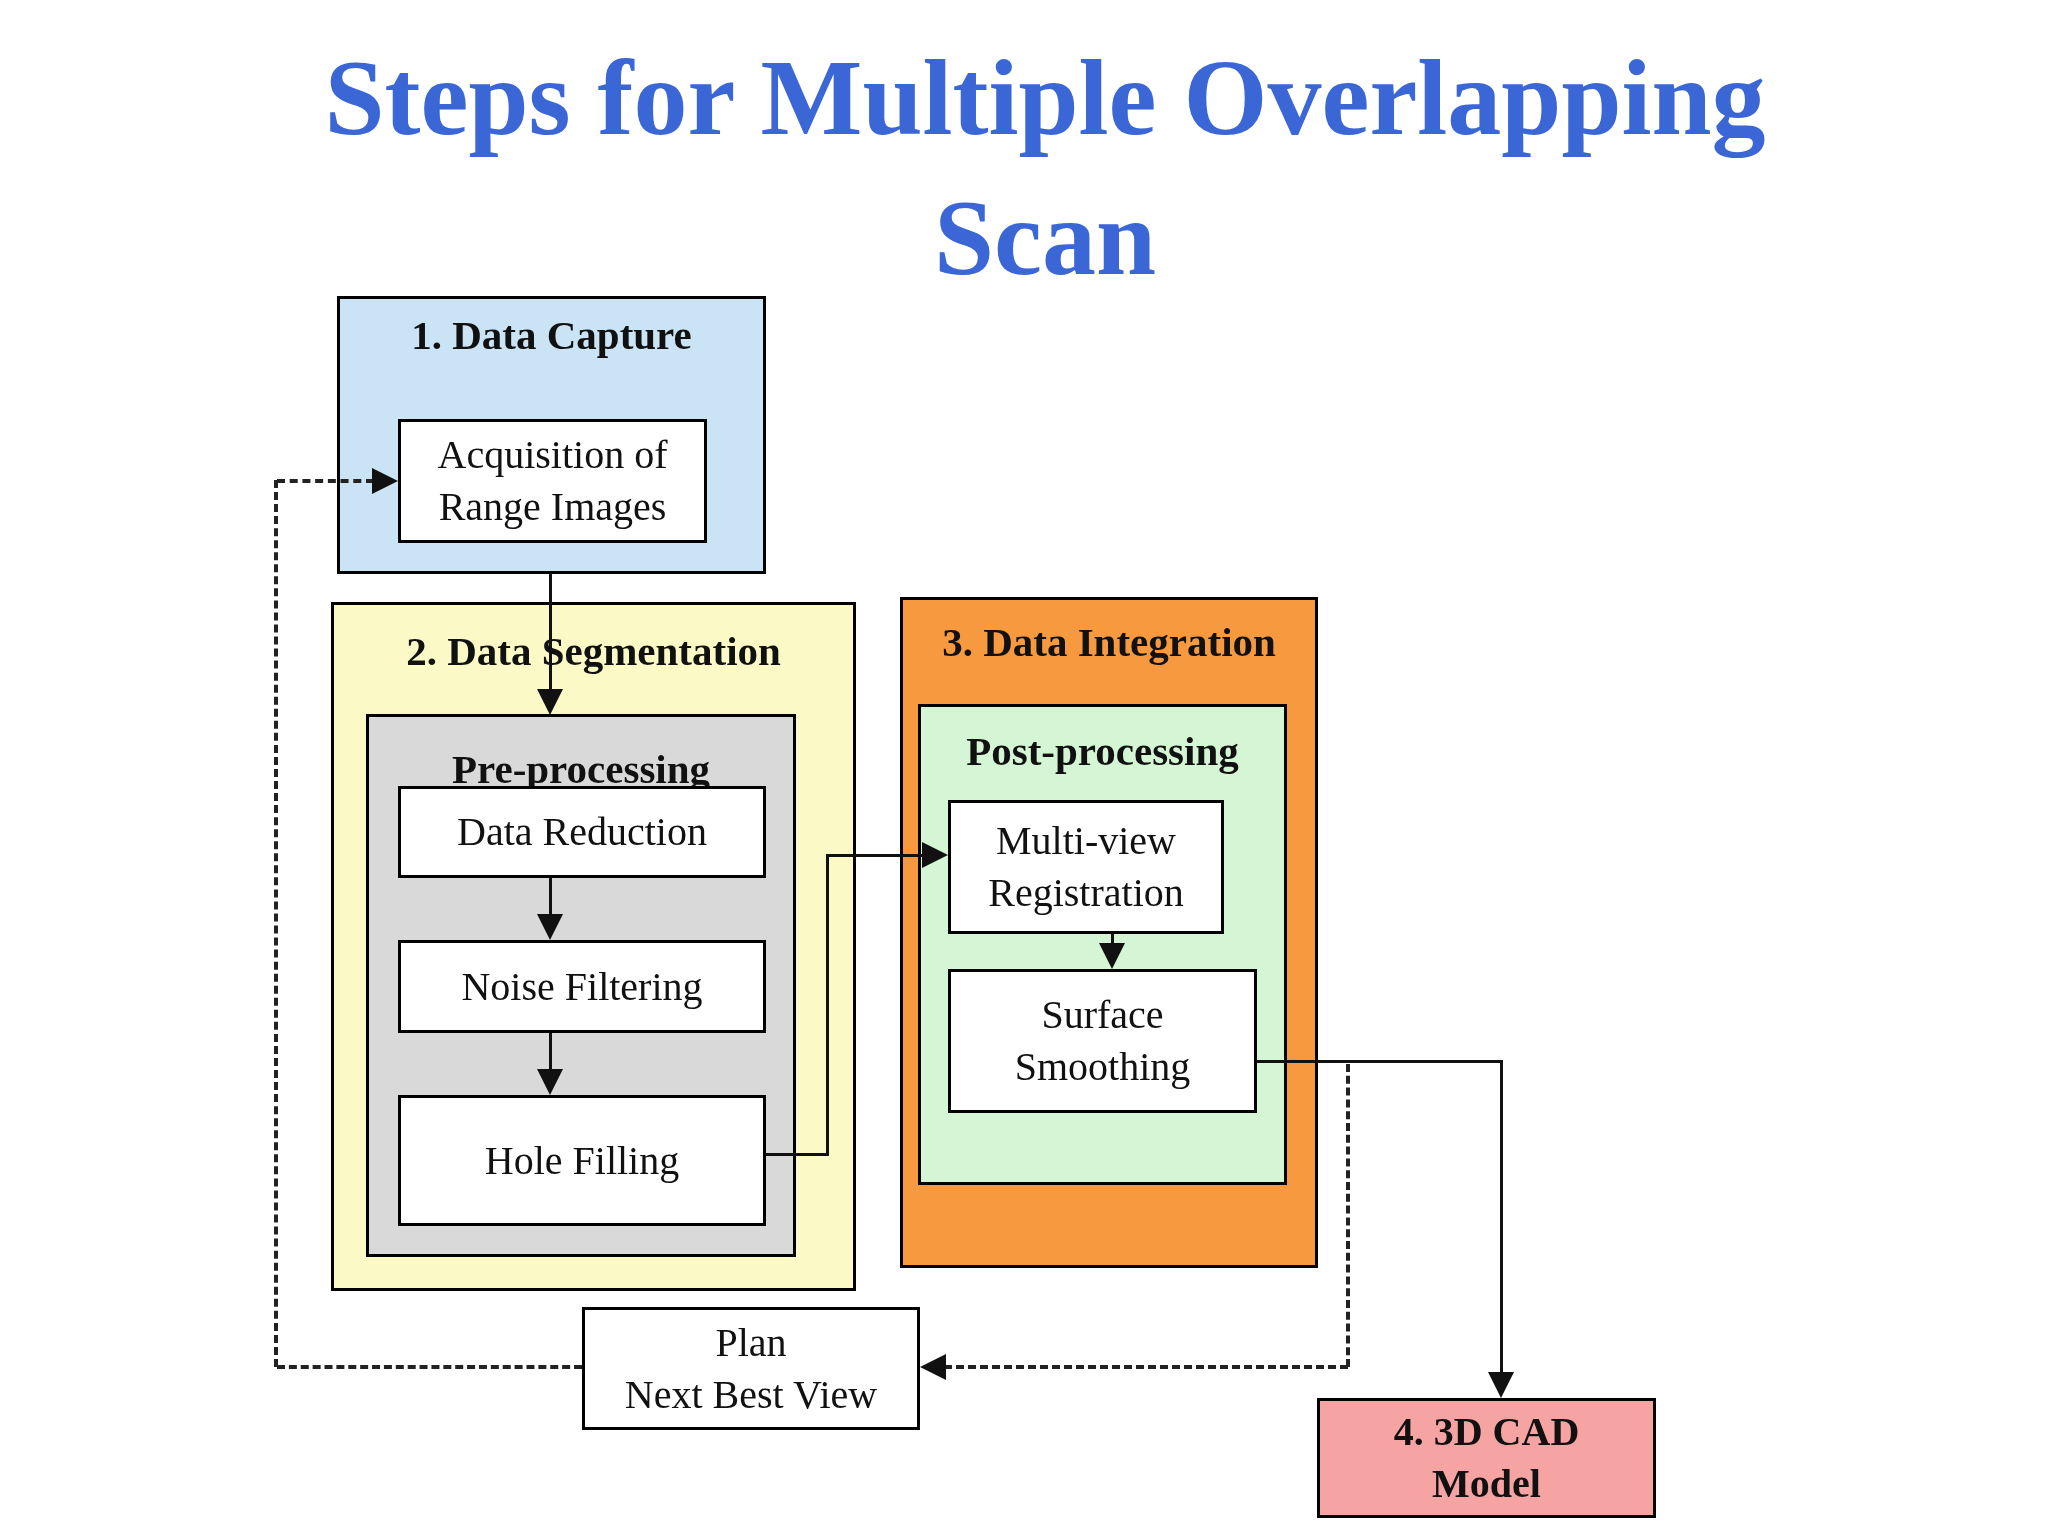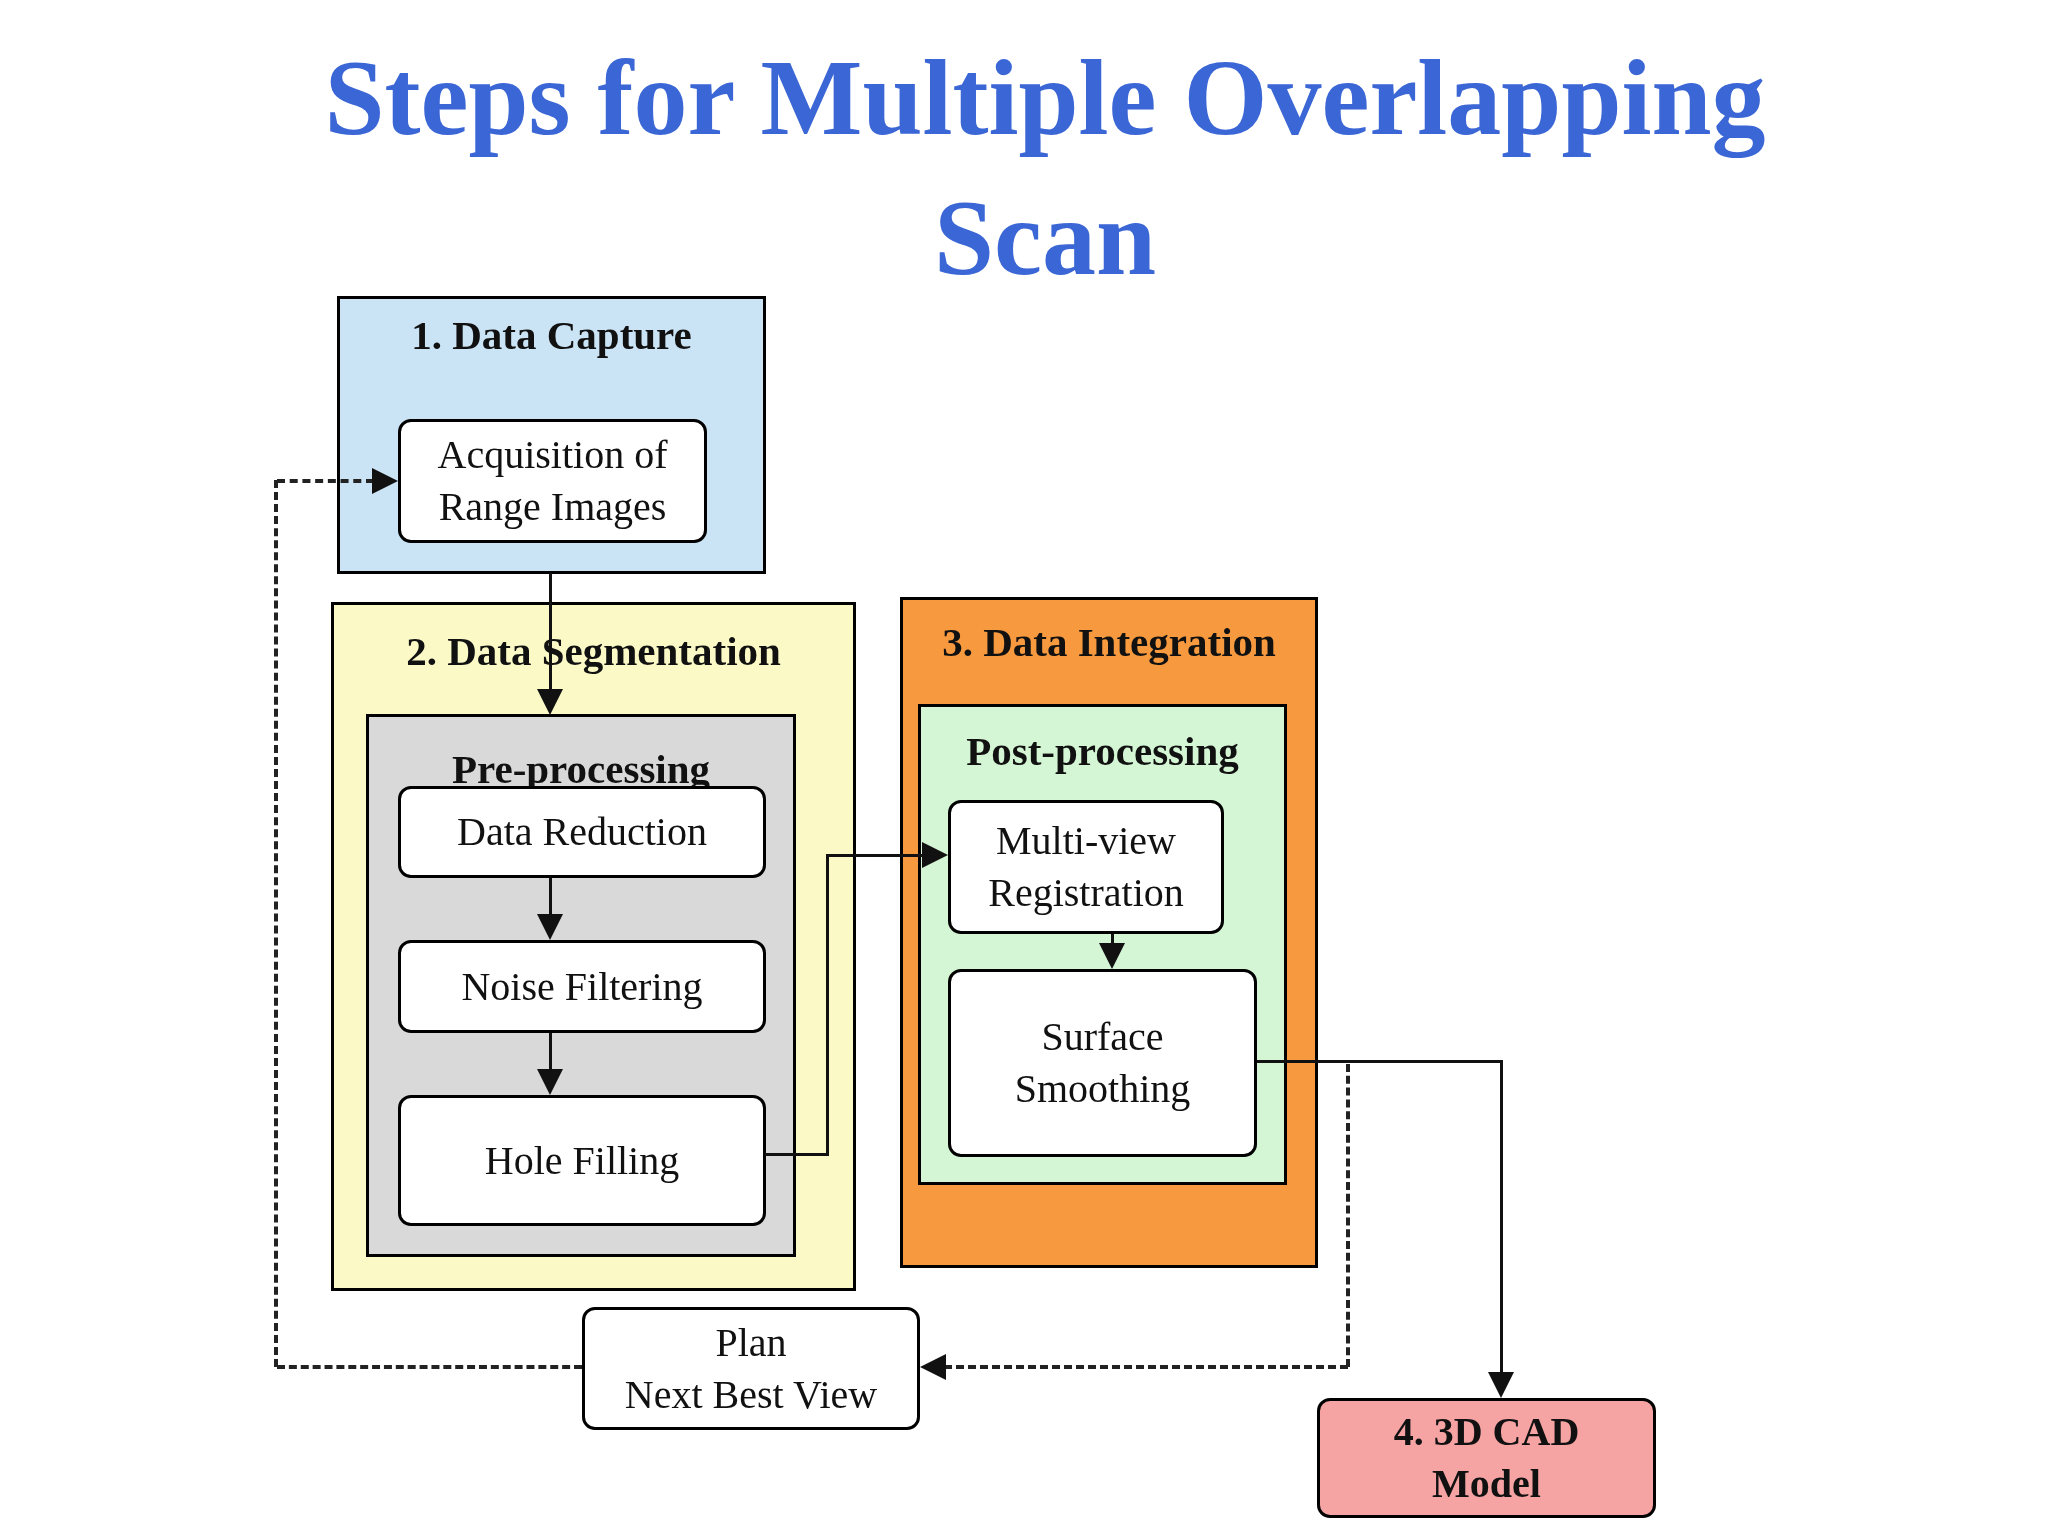--- a/index.html
+++ b/index.html
@@ -1,21 +1,21 @@
 <!DOCTYPE html>
 <html><head>
 <meta charset="utf-8">
 <style>
   html,body{margin:0;padding:0;background:#ffffff;}
   .canvas{position:relative;width:2048px;height:1536px;background:#ffffff;overflow:hidden;
           font-family:"Liberation Serif","DejaVu Serif",serif;color:#111;}
   .title{position:absolute;top:28px;left:0;width:100%;text-align:center;
          font-size:108px;font-weight:bold;line-height:140px;}
   .box{position:absolute;border:3px solid #000;box-sizing:border-box;}
-  .white{background:#ffffff;display:flex;align-items:center;justify-content:center;text-align:center;border-radius:13px;}
+  .white{background:#ffffff;display:flex;align-items:center;justify-content:center;text-align:center;}
   .lbl{font-size:40px;line-height:52px;}
   .header{font-weight:bold;font-size:41px;text-align:center;}
   .vline{position:absolute;width:3px;background:#111;}
   .hline{position:absolute;height:3px;background:#111;}
   .vdash{position:absolute;width:0;border-left:4px dashed #222;}
   .hdash{position:absolute;height:0;border-top:4px dashed #222;}
   .ah-down{position:absolute;width:0;height:0;
            border-left:13px solid transparent;border-right:13px solid transparent;
            border-top:26px solid #111;}
   .ah-right{position:absolute;width:0;height:0;
@@ -66,21 +66,21 @@
   </div>
   <div class="box" style="left: 918px; top: 704px; width: 369px; height: 481px; background-color: rgb(213, 246, 213);">
     <div class="header" style="padding-top:20px;">Post-processing</div>
   </div>
   <div class="box white" style="left:948px;top:800px;width:276px;height:134px;">
     <div class="lbl">
       <div>Multi-view</div>
       <div>Registration</div>
     </div>
   </div>
-  <div class="box white" style="left:948px;top:969px;width:309px;height:188px;">
+  <div class="box white" style="left:948px;top:969px;width:309px;height:144px;">
     <div class="lbl">
       <div>Surface</div>
       <div>Smoothing</div>
     </div>
   </div>
 
   <div class="box white" style="left:582px;top:1307px;width:338px;height:123px;">
     <div class="lbl">
       <div>Plan</div>
       <div>Next Best View</div>

